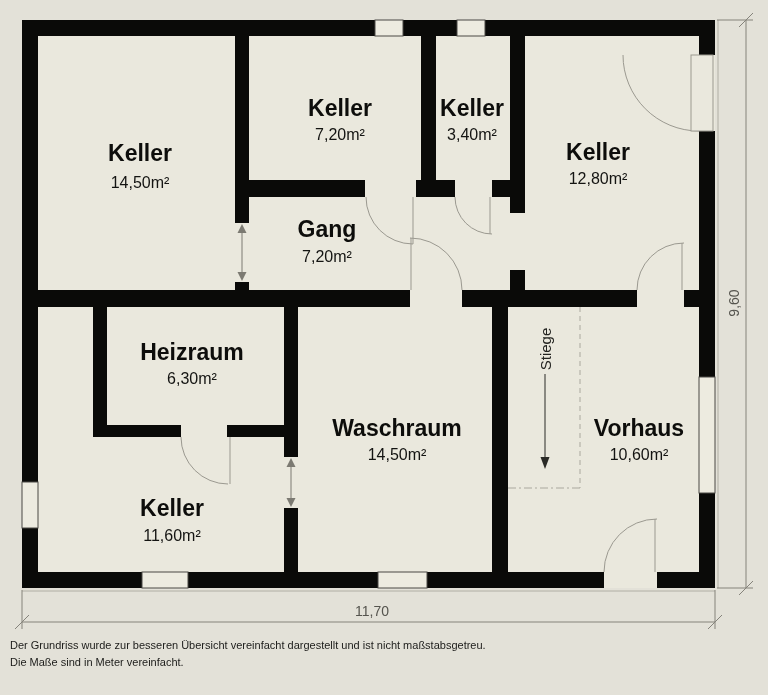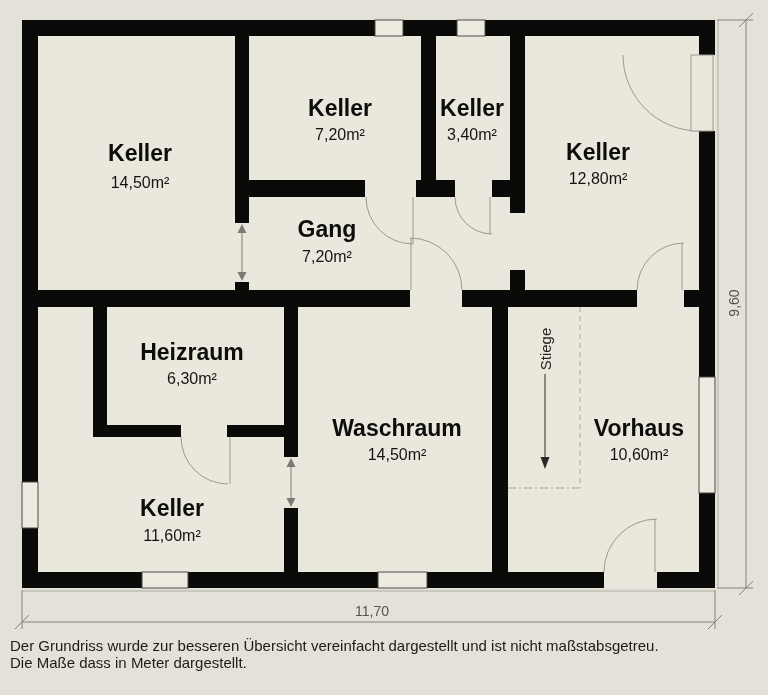--- a/index.html
+++ b/index.html
@@ -11,21 +11,21 @@
     overflow:hidden;
   }
   #plan-wrap{position:absolute;left:0;top:0;width:768px;height:632px;}
   svg{display:block;}
   .room-name{font-size:23px;font-weight:bold;fill:#0d0d0b;}
   .room-area{font-size:16px;fill:#16161-4;fill:#141412;}
   .stair-label{font-size:15px;fill:#232320;}
   .dim-text{font-size:14px;fill:#55544e;}
   #footer{
     position:absolute;left:10px;top:637px;width:750px;
-    font-size:15px;line-height:17px;color:#1c1c1a;
+    font-size:11px;line-height:17px;color:#1c1c1a;
   }
   #footer div{white-space:nowrap;}
 </style>
 </head>
 <body>
 
 <div id="plan-wrap">
 <svg width="768" height="632" viewBox="0 0 768 632">
 
   <rect x="0" y="0" width="768" height="632" fill="#e3e1d8"></rect>
@@ -149,14 +149,14 @@
     <text class="room-area" x="397" y="460" text-anchor="middle">14,50m²</text>
 
     <text class="room-name" x="639" y="436" text-anchor="middle">Vorhaus</text>
     <text class="room-area" x="639" y="460" text-anchor="middle">10,60m²</text>
   </g>
 </svg>
 </div>
 
 <div id="footer">
   <div>Der Grundriss wurde zur besseren Übersicht vereinfacht dargestellt und ist nicht maßstabsgetreu.</div>
-  <div>Die Maße dass in Meter dargestellt.</div>
+  <div>Die Maße sind in Meter vereinfacht.</div>
 </div>
 
 </body></html>

